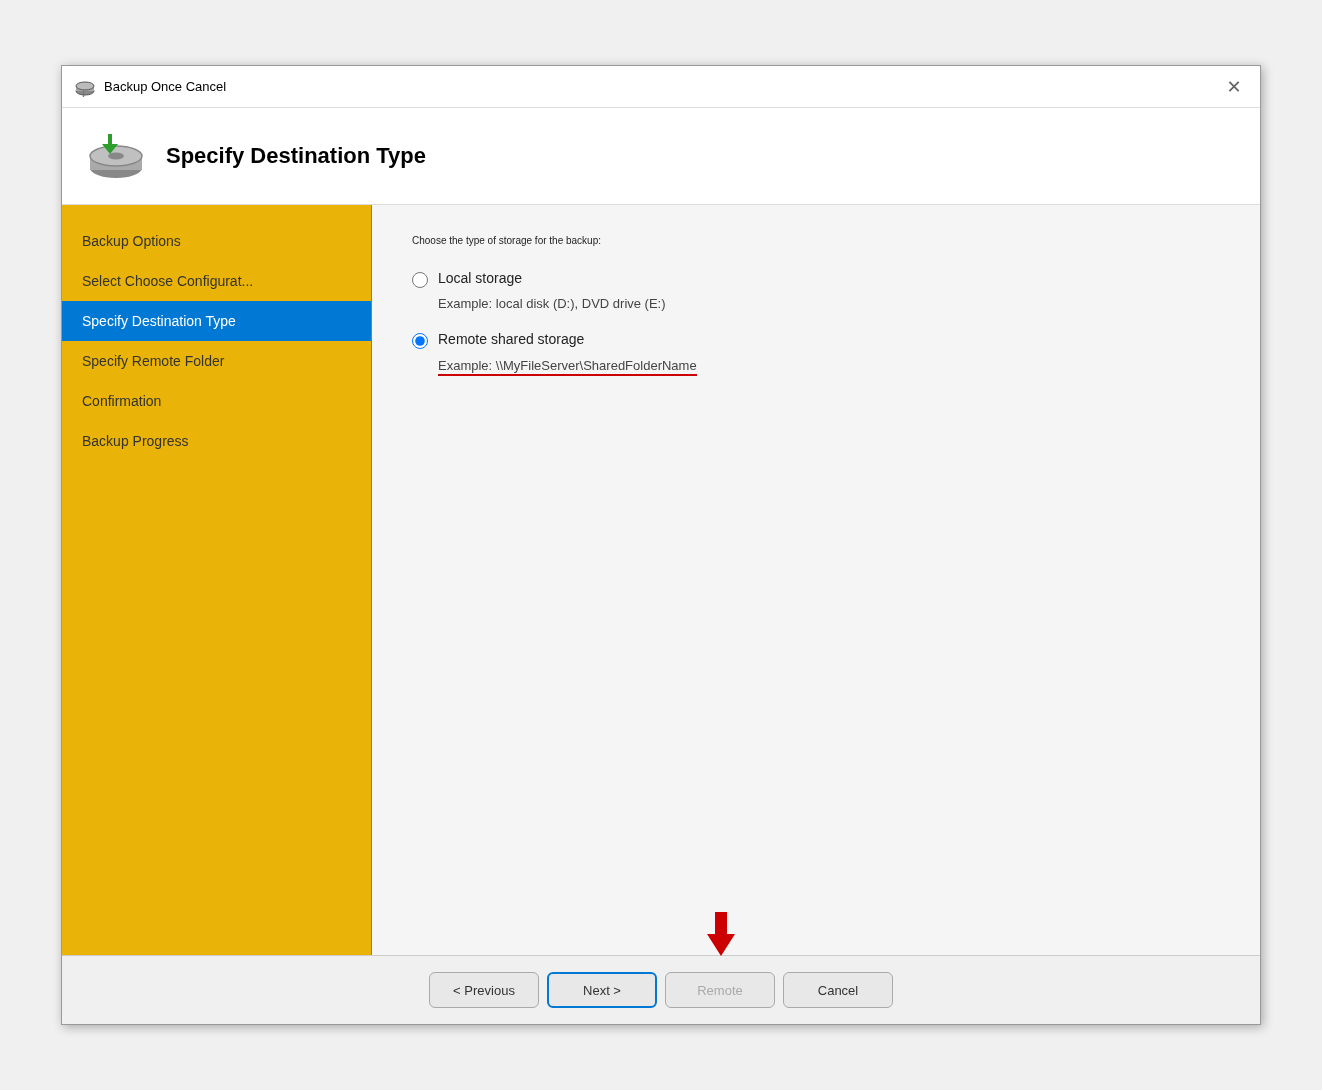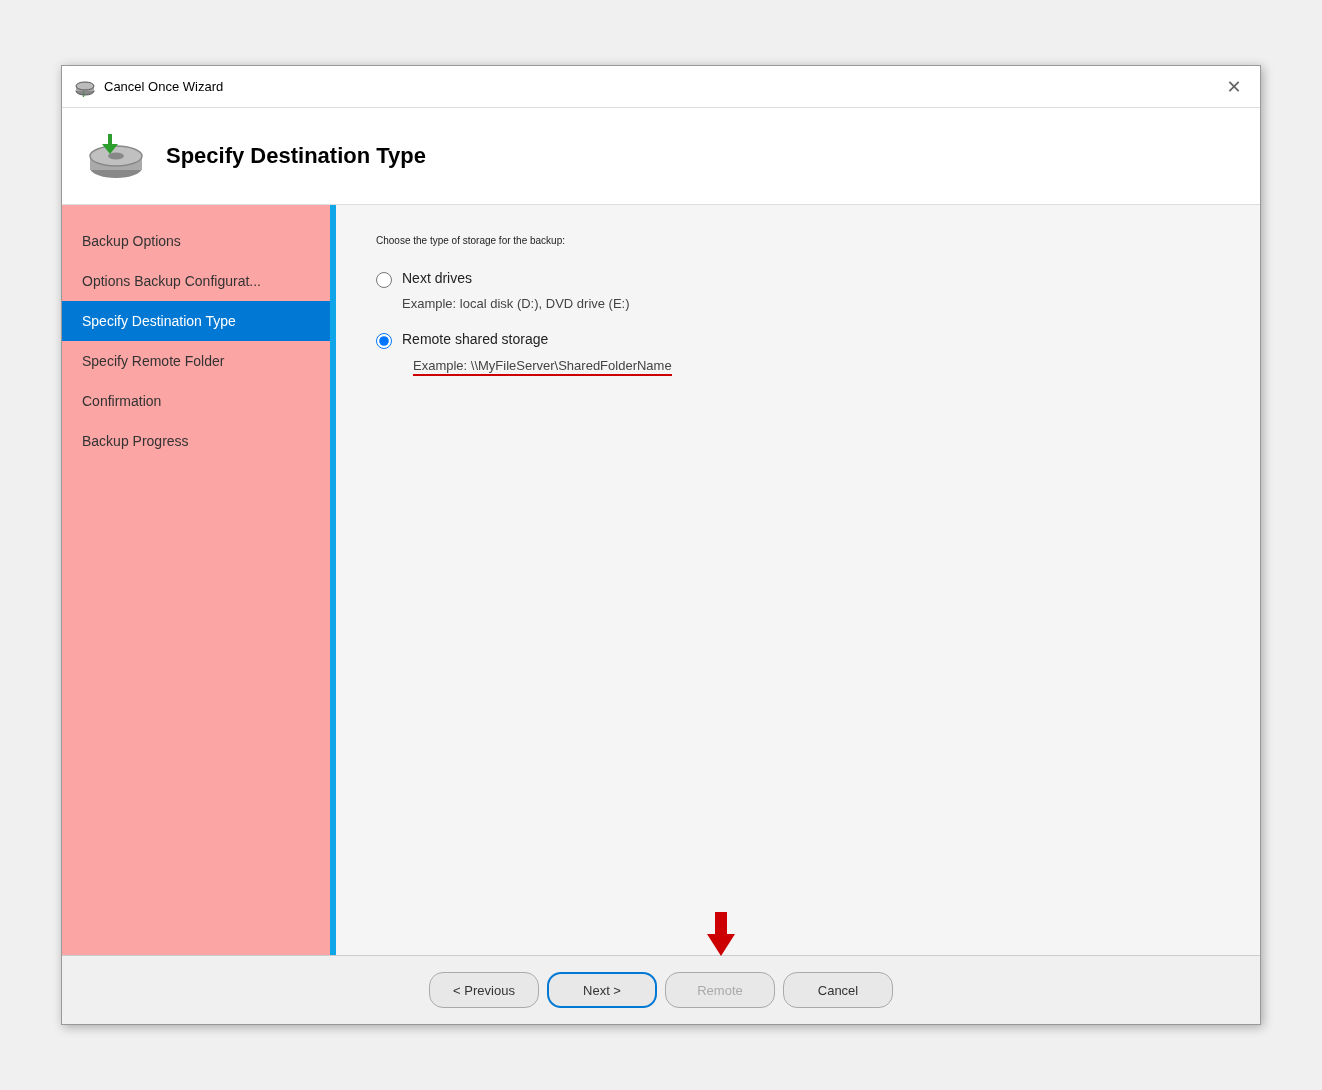--- a/index.html
+++ b/index.html
@@ -68,24 +68,24 @@
     .header-title {
       font-size: 22px;
       font-weight: bold;
       color: #000;
     }
     .content-area {
       display: flex;
       min-height: 750px;
     }
     .sidebar {
-      width: 274px;
-      background: #fca5a5;
+      width: 310px;
+      background: #eab308;
       padding: 16px 0;
-      border-right: 6px solid #0ea5e9;
+      border-right: 1px solid #0ea5e9;
     }
     .sidebar-item {
       padding: 12px 20px;
       cursor: pointer;
       color: #333;
       font-size: 14px;
     }
     .sidebar-item.active {
       background: #0078d4;
       color: #fff;
@@ -123,21 +123,21 @@
     .option-example {
       margin-left: 26px;
       font-size: 13px;
       color: #444;
       margin-top: 8px;
     }
     .option-group-remote {
       margin-top: 20px;
     }
     .remote-example-container {
-      margin-left: 37px;
+      margin-left: 26px;
       margin-top: 4px;
       display: inline-block;
     }
     .remote-example-text {
       font-size: 13px;
       color: #444;
     }
     .remote-underline {
       border-bottom: 2px solid #cc0000;
       display: block;
@@ -160,21 +160,21 @@
       transform: translateX(40px);
     }
     .btn {
       min-width: 110px;
       height: 36px;
       padding: 0 20px;
       font-size: 13px;
       border: 1px solid #aaa;
       background: #e8e8e8;
       cursor: pointer;
-      border-radius: 14px;
+      border-radius: 6px;
       color: #333;
     }
     .btn.primary {
       border: 2px solid #0078d4;
       background: #e8e8e8;
       color: #333;
     }
     .btn.disabled {
       color: #aaa;
       cursor: default;
@@ -188,21 +188,21 @@
   <div class="title-bar">
     <div class="title-bar-left">
 
       <svg class="title-bar-icon" viewBox="0 0 22 22" xmlns="http://www.w3.org/2000/svg">
         <ellipse cx="11" cy="15" rx="9" ry="4" fill="#888"></ellipse>
         <ellipse cx="11" cy="15" rx="9" ry="4" fill="none" stroke="#555" stroke-width="1"></ellipse>
         <rect x="2" y="10" width="18" height="5" fill="#aaa"></rect>
         <ellipse cx="11" cy="10" rx="9" ry="4" fill="#bbb" stroke="#555" stroke-width="1"></ellipse>
         <text x="7" y="21" font-size="10" fill="#1a7a1a">↓</text>
       </svg>
-      <span class="title-bar-text">Cancel Once Wizard</span>
+      <span class="title-bar-text">Backup Once Cancel</span>
     </div>
     <button class="close-btn">✕</button>
   </div>
 
   <div class="header-section">
     <svg class="header-icon" viewBox="0 0 60 60" xmlns="http://www.w3.org/2000/svg">
 
       <ellipse cx="30" cy="42" rx="26" ry="10" fill="#888"></ellipse>
       <rect x="4" y="30" width="52" height="14" fill="#aaa"></rect>
       <ellipse cx="30" cy="30" rx="26" ry="10" fill="#c0c0c0" stroke="#888" stroke-width="1.5"></ellipse>
@@ -210,34 +210,34 @@
 
       <polygon points="18,8 26,8 26,18 32,18 24,28 16,18 22,18 22,8" fill="#2d9e2d"></polygon>
     </svg>
     <span class="header-title">Specify Destination Type</span>
   </div>
 
   <div class="content-area">
 
     <div class="sidebar">
       <div class="sidebar-item">Backup Options</div>
-      <div class="sidebar-item">Options Backup Configurat...</div>
+      <div class="sidebar-item">Select Choose Configurat...</div>
       <div class="sidebar-item active">Specify Destination Type</div>
       <div class="sidebar-item">Specify Remote Folder</div>
       <div class="sidebar-item">Confirmation</div>
       <div class="sidebar-item">Backup Progress</div>
     </div>
 
     <div class="main-panel">
       <div class="instruction-text">Choose the type of storage for the backup:</div>
 
       <div class="option-group">
         <div class="radio-option">
           <input type="radio" name="storage-type" id="local-drives" style="">
-          <label for="local-drives" class="option-label">Next drives</label>
+          <label for="local-drives" class="option-label">Local storage</label>
         </div>
         <div class="option-example">Example: local disk (D:), DVD drive (E:)</div>
       </div>
 
       <div class="option-group-remote">
         <div class="radio-option">
           <input type="radio" name="storage-type" id="remote-folder" checked="" style="">
           <label for="remote-folder" class="option-label">Remote shared storage</label>
         </div>
         <div class="remote-example-container">

